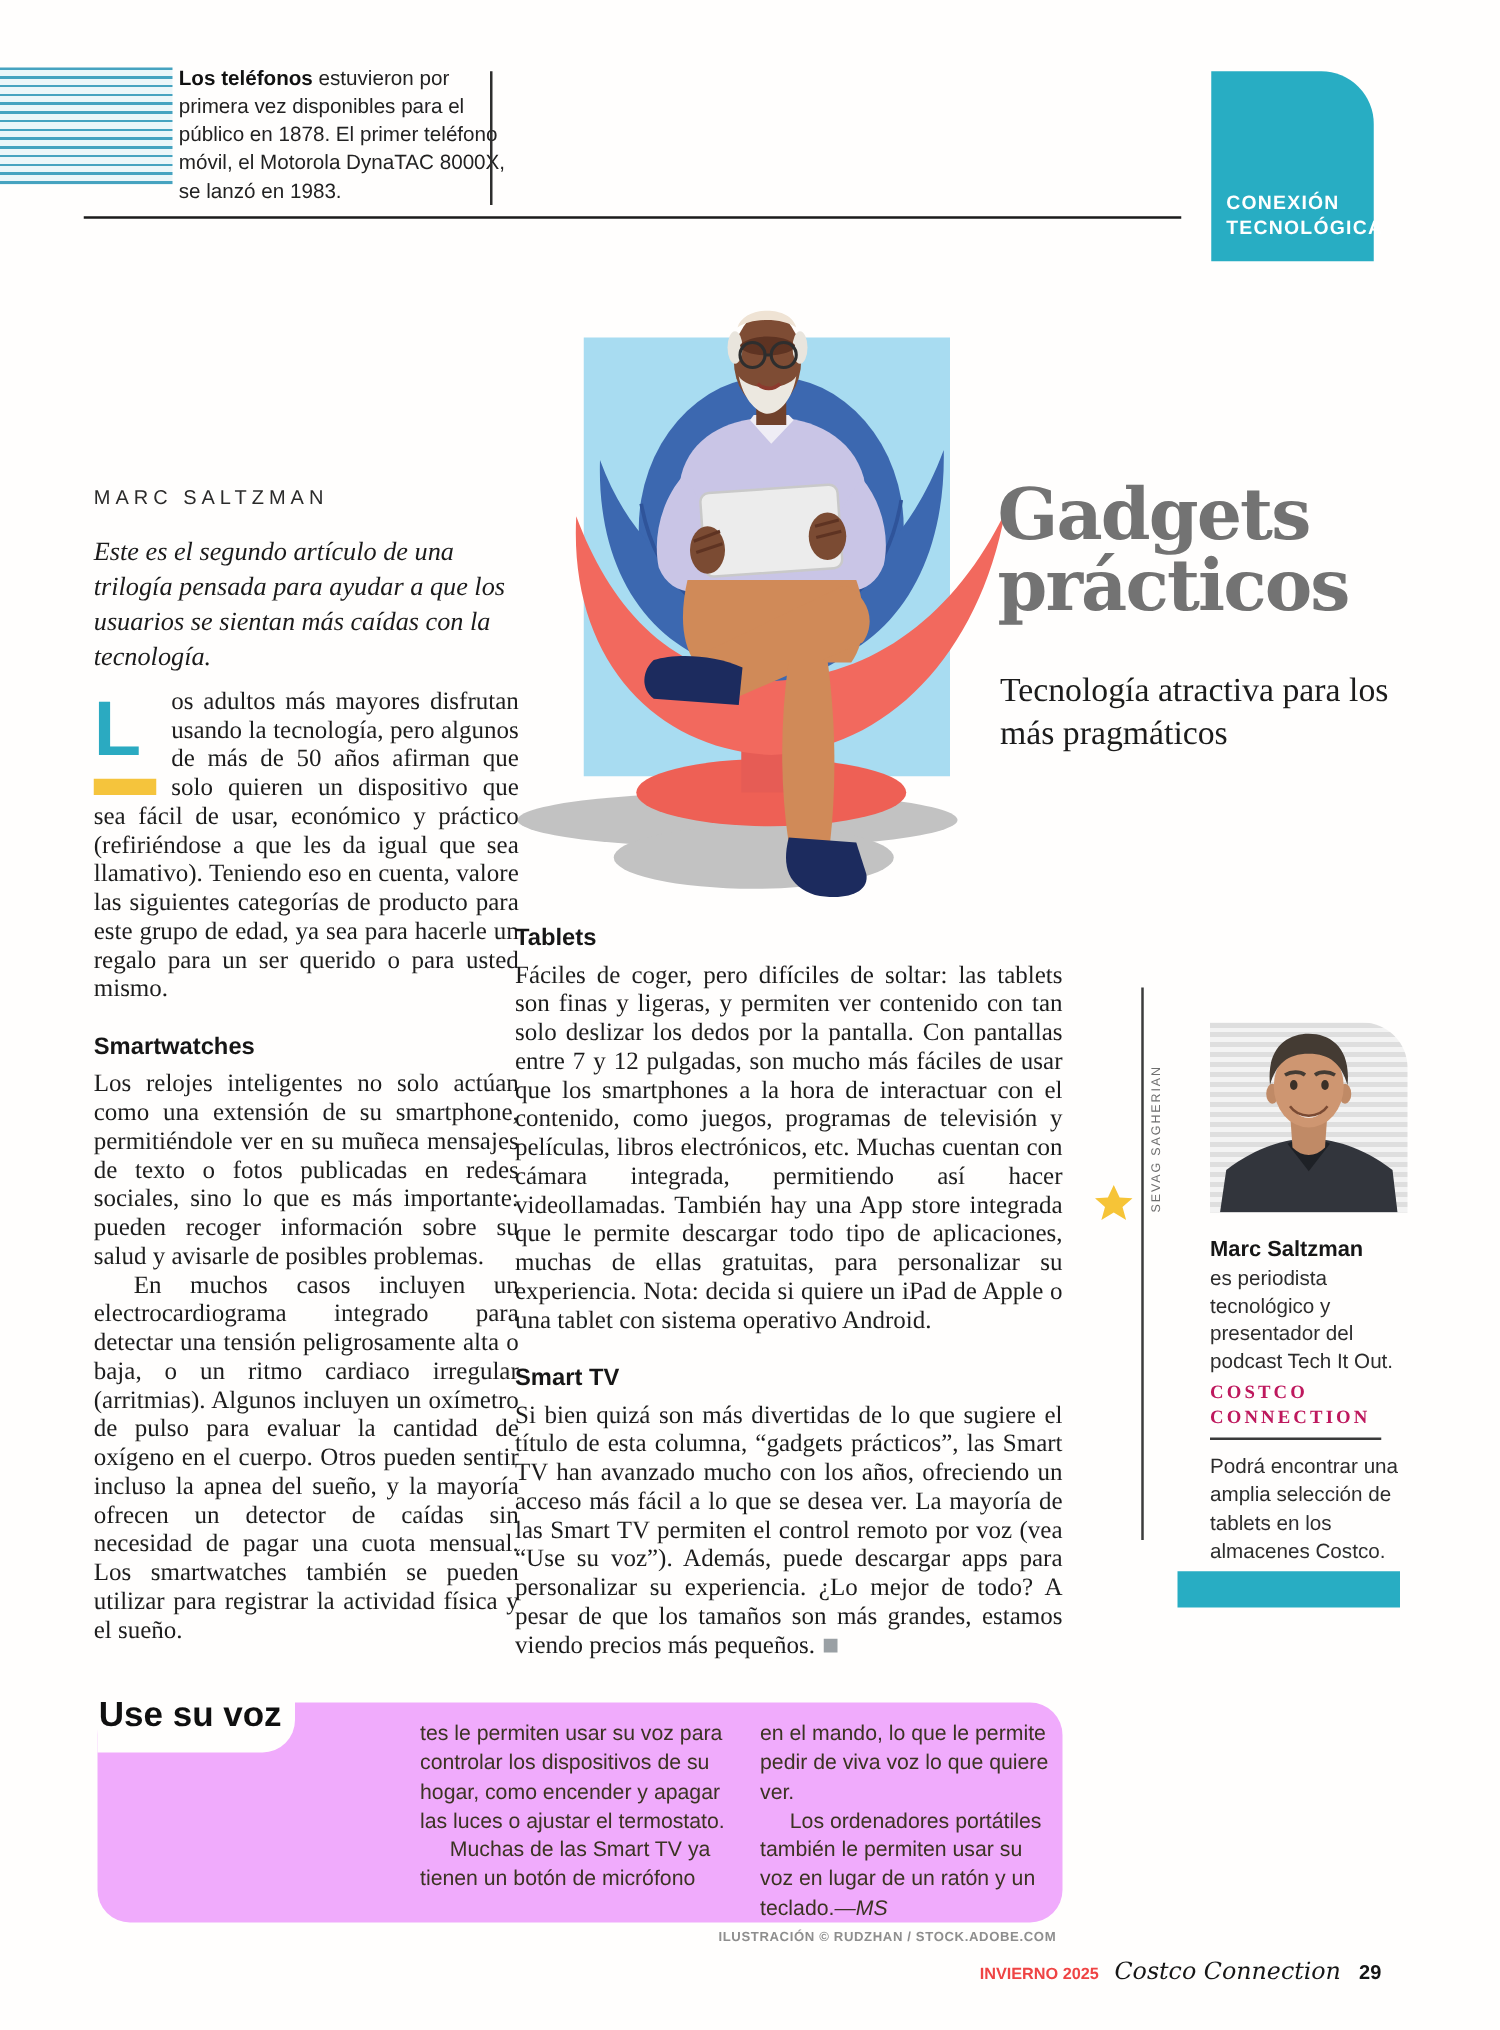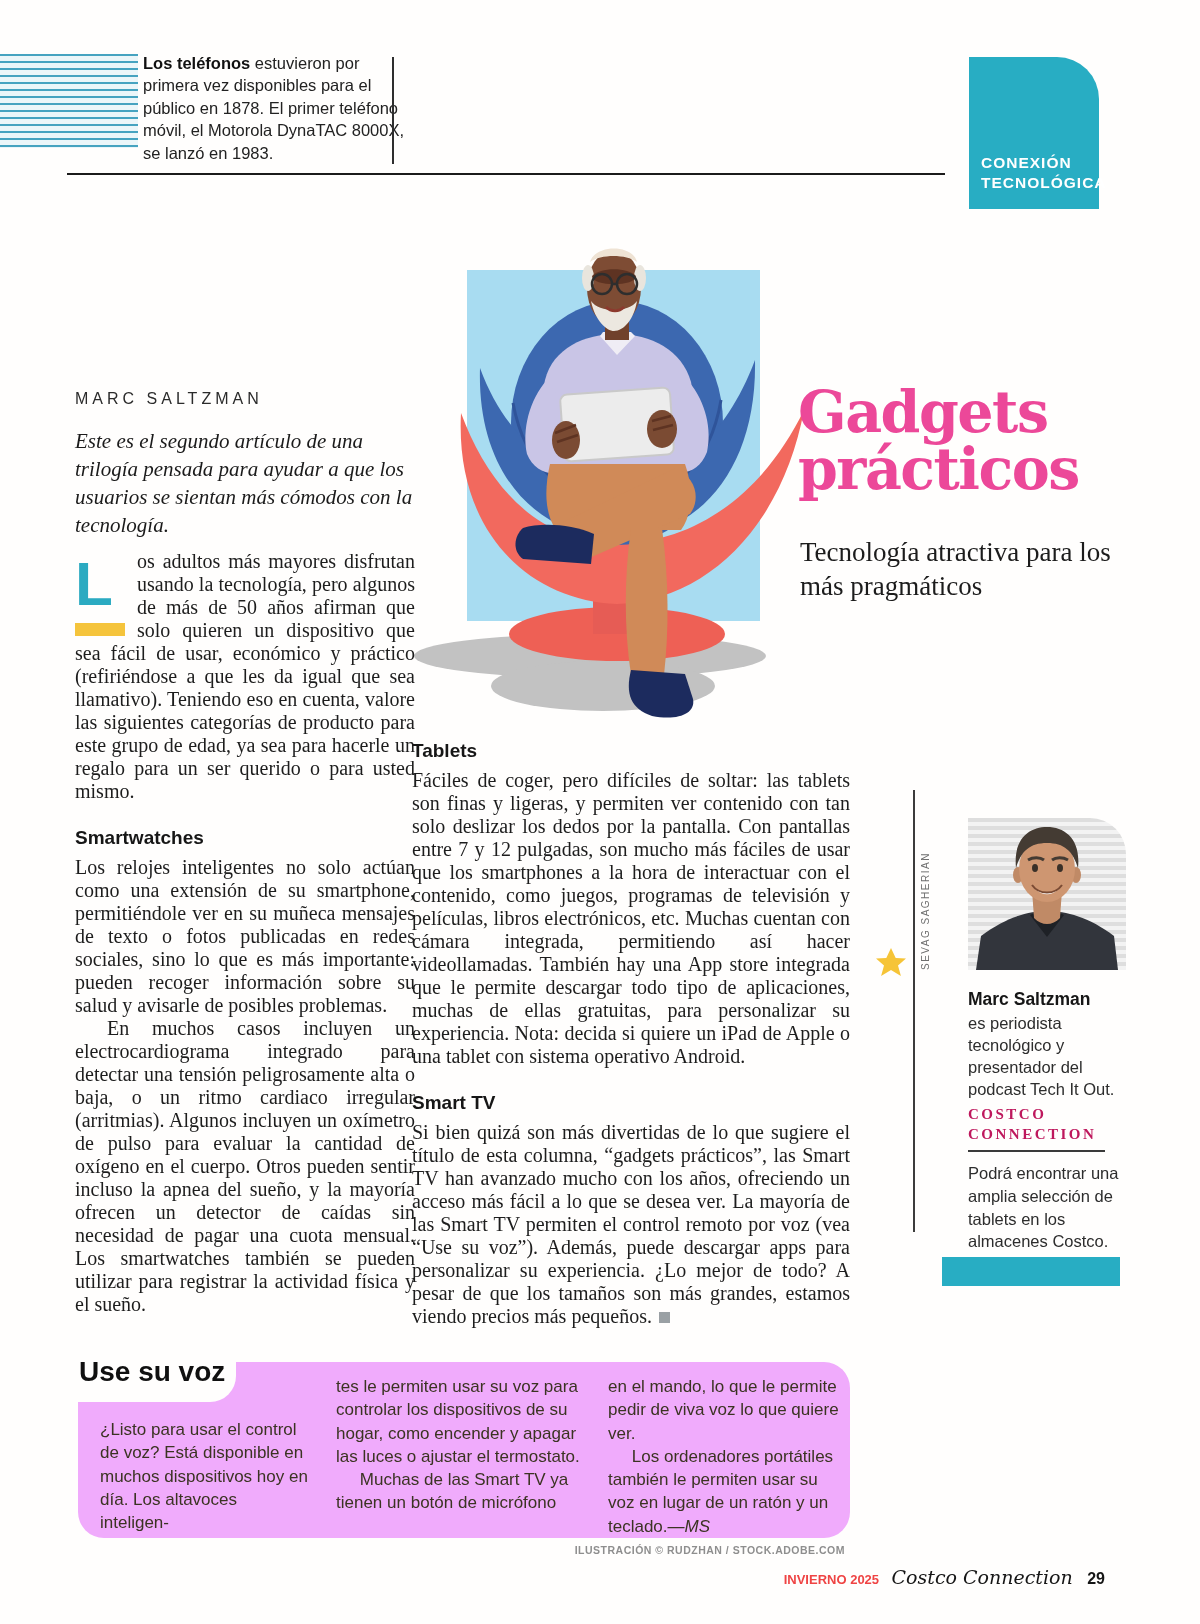--- a/index.html
+++ b/index.html
@@ -13,21 +13,21 @@
   .factoid{left:143px;top:52px;width:276px;font-size:16.5px;line-height:1.36;color:#222;}
   .factoid b{color:#111;}
   .v-divider{left:392px;top:57px;width:2px;height:107px;background:#2e2e2e;}
   .top-rule{left:67px;top:173px;width:878px;height:2px;background:#1b1b1b;}
   .badge{left:969px;top:57px;width:130px;height:152px;background:#28ADC3;border-top-right-radius:42px;}
   .badge-text{position:absolute;left:12px;bottom:16px;color:#ffffff;font-weight:bold;
     font-size:15.5px;letter-spacing:1px;line-height:1.3;}
 
   
   .headline{left:798px;top:383px;width:330px;font-family:"DejaVu Serif","Liberation Serif",serif;
-    font-weight:bold;font-size:57px;line-height:1.0;letter-spacing:-1.5px;color:#ec4899;}
+    font-weight:bold;font-size:57px;line-height:1.0;letter-spacing:-1.5px;color:#737373;}
   .subtitle{left:800px;top:536px;width:330px;font-family:"Liberation Serif",serif;
     font-size:27px;line-height:1.25;color:#1c1c1c;}
 
   
   .byline{left:75px;top:390px;font-size:16px;letter-spacing:4px;color:#2b2b2b;}
   .standfirst{left:75px;top:428px;width:345px;font-family:"Liberation Serif",serif;
     font-style:italic;font-size:21px;line-height:1.33;color:#1b1b1b;}
   .col-left{left:75px;top:550px;width:340px;}
   .col-mid{left:412px;top:740px;width:438px;}
   .bodytext p{margin:0;font-family:"Liberation Serif",serif;font-size:20px;line-height:23px;
@@ -143,21 +143,21 @@
     <path d="M211,79 C216,84 224,84 229,79" stroke="#8C3A2E" stroke-width="3" fill="none"></path>
   </svg>
 
   <div class="abs headline">
     <div>Gadgets</div>
     <div>prácticos</div>
   </div>
   <div class="abs subtitle">Tecnología atractiva para los más pragmáticos</div>
 
   <div class="abs byline">MARC SALTZMAN</div>
-  <div class="abs standfirst">Este es el segundo artículo de una trilogía pensada para ayudar a que los usuarios se sientan más cómodos con la tecnología.</div>
+  <div class="abs standfirst">Este es el segundo artículo de una trilogía pensada para ayudar a que los usuarios se sientan más caídas con la tecnología.</div>
 
   <div class="abs col-left bodytext">
     <p>
       <span class="dropblock">
         <span class="dropL">L</span>
         <span class="dropbar"></span>
       </span><span>os adultos más mayores disfrutan usando la tecnología, pero algunos de más de 50 años afirman que solo quieren un dispositivo que sea fácil de usar, económico y práctico (refiriéndose a que les da igual que sea llamativo). Teniendo eso en cuenta, valore las siguientes categorías de producto para este grupo de edad, ya sea para hacerle un regalo para un ser querido o para usted mismo.</span>
     </p>
     <h3>Smartwatches</h3>
     <p>Los relojes inteligentes no solo actúan como una extensión de su smartphone, permitiéndole ver en su muñeca mensajes de texto o fotos publicadas en redes sociales, sino lo que es más importante: pueden recoger información sobre su salud y avisarle de posibles problemas.</p>
@@ -201,23 +201,20 @@
     <div>CONNECTION</div>
   </div>
   <div class="abs promo-rule"></div>
   <div class="abs promo-text">Podrá encontrar una amplia selección de tablets en los almacenes Costco.</div>
   <div class="abs teal-bar"></div>
 
   <div class="abs voice-box">
     <div class="voice-notch">
       <div class="voice-title">Use su voz</div>
     </div>
-    <div class="voice-col vc1">
-      <p>¿Listo para usar el control de voz? Está disponible en muchos dispositivos hoy en día. Los altavoces inteligen-</p>
-    </div>
     <div class="voice-col vc3">
       <p>en el mando, lo que le permite pedir de viva voz lo que quiere ver.</p>
       <p class="indent2"><span>Los ordenadores portátiles también le permiten usar su voz en lugar de un ratón y un teclado.</span><span class="voice-sig">—MS</span></p>
     </div>
     <div class="voice-col vc2">
       <p>tes le permiten usar su voz para controlar los dispositivos de su hogar, como encender y apagar las luces o ajustar el termostato.</p>
       <p class="indent2">Muchas de las Smart TV ya tienen un botón de micrófono</p>
     </div>
   </div>
 

